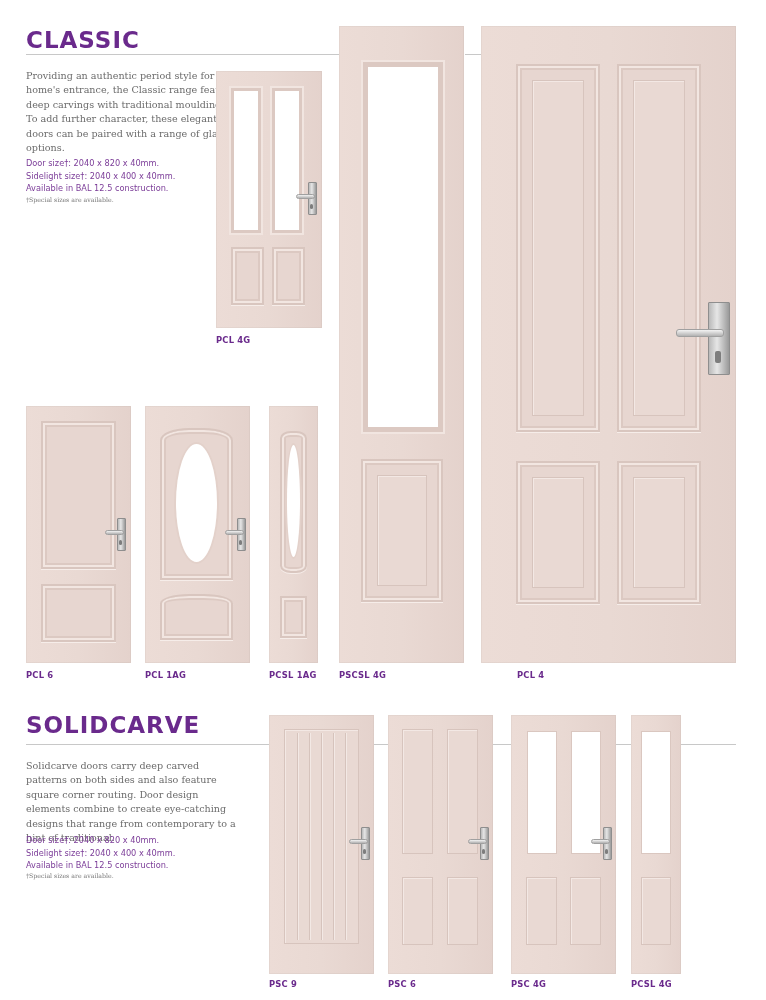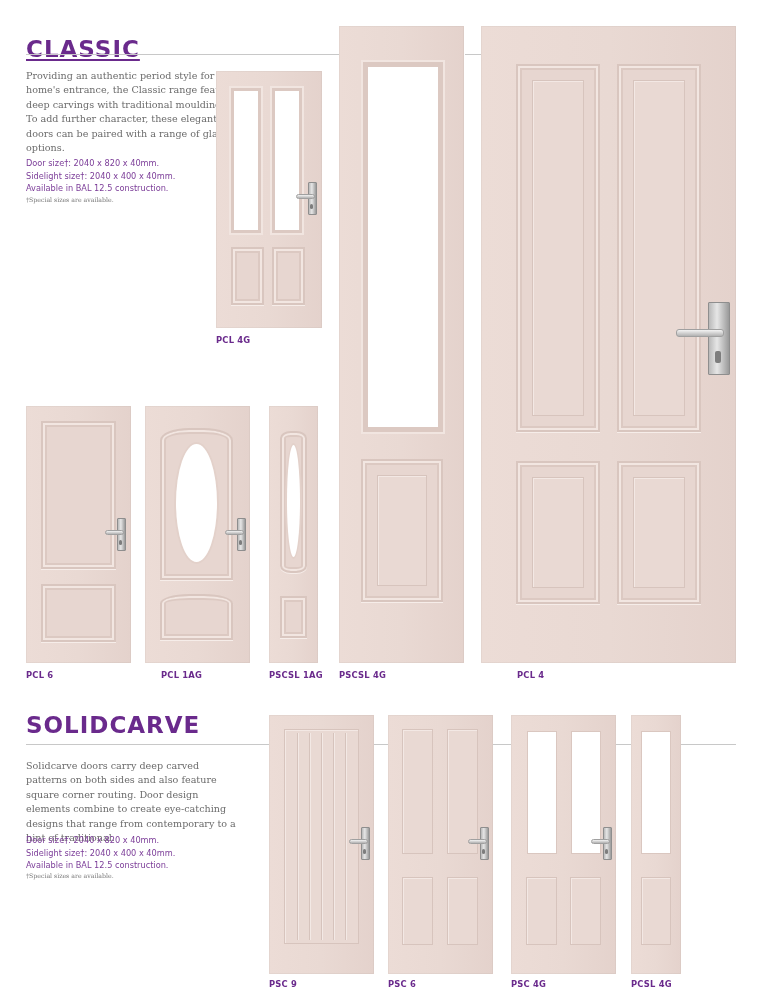--- a/index.html
+++ b/index.html
@@ -18,21 +18,21 @@
   .oval { position:absolute; background:#ffffff; border-radius:50%; box-shadow: 0 0 0 2px #e3d1ca; }
   .handle { position:absolute; }
   .handle .plate { position:absolute; background:linear-gradient(90deg,#b9b9b9,#e6e6e6 40%,#9a9a9a); border:1px solid #8e8e8e; border-radius:1px; }
   .handle .lever { position:absolute; background:linear-gradient(180deg,#f3f3f3,#b2b2b2); border-radius:3px; border:1px solid #a0a0a0; }
   .handle .key { position:absolute; background:#7d7d7d; border-radius:2px; }
   .groove { position:absolute; width:1px; background:#d6c3bc; box-shadow:1px 0 0 #f3e9e5; }
 </style>
 </head>
 <body>
 
-<div class="sec-title" style="top:38px;text-decoration:underline;">CLASSIC</div>
+<div class="sec-title" style="top:29px;">CLASSIC</div>
 <div class="rule" style="left:26px; top:54px; width:320px;"></div>
 <div class="rule" style="left:465px; top:54px; width:17px;"></div>
 
 <div class="body-text" style="top:69px;">Providing an authentic period style for your home's entrance, the Classic range features deep carvings with traditional mouldings. To add further character, these elegant doors can be paired with a range of glazing options.</div>
 <div class="spec" style="top:157px;">Door size†: 2040 x 820 x 40mm.</div>
 <div class="spec" style="top:169.5px;">Sidelight size†: 2040 x 400 x 40mm.</div>
 <div class="spec" style="top:182px;">Available in BAL 12.5 construction.</div>
 <div class="foot" style="top:196px;">†Special sizes are available.</div>
 
 <div class="door" style="left:216px; top:71px; width:106px; height:257px;">
@@ -92,29 +92,29 @@
   <div class="panel" style="left:15px; top:22px; width:73px; height:152px; border-radius:40% 40% 0 0 / 8% 8% 0 0;">
     <div class="oval" style="left:14px; top:14px; width:41px; height:118px;"></div>
   </div>
   <div class="panel" style="left:15px; top:188px; width:73px; height:46px; border-radius:40% 40% 0 0 / 20% 20% 0 0;"></div>
   <div class="handle" style="left:80px; top:112px; width:24px; height:34px;">
     <div class="plate" style="left:12px; top:0; width:7px; height:31px;"></div>
     <div class="lever" style="left:0; top:12px; width:17px; height:3px;"></div>
     <div class="key" style="left:14px; top:22px; width:3px; height:5px;"></div>
   </div>
 </div>
-<div class="label" style="left:161px; top:670px;">PCL 1AG</div>
+<div class="label" style="left:145px; top:670px;">PCL 1AG</div>
 
 <div class="door" style="left:269px; top:406px; width:49px; height:257px;">
   <div class="panel" style="left:11px; top:25px; width:27px; height:142px; border-radius:40% 40% 40% 40% / 5% 5% 5% 5%;">
     <div class="oval" style="left:5px; top:12px; width:13px; height:112px;"></div>
   </div>
   <div class="panel" style="left:11px; top:190px; width:27px; height:42px;"></div>
 </div>
-<div class="label" style="left:269px; top:670px;">PSCSL 1AG</div>
+<div class="label" style="left:269px; top:670px;">PCSL 1AG</div>
 
 <div class="sec-title" style="top:714px;">SOLIDCARVE</div>
 <div class="rule" style="left:26px; top:744px; width:244px;"></div>
 <div class="rule" style="left:374px; top:744px; width:14px;"></div>
 <div class="rule" style="left:492px; top:744px; width:20px;"></div>
 <div class="rule" style="left:616px; top:744px; width:15px;"></div>
 <div class="rule" style="left:681px; top:744px; width:55px;"></div>
 
 <div class="body-text" style="top:759px;">Solidcarve doors carry deep carved patterns on both sides and also feature square corner routing. Door design elements combine to create eye-catching designs that range from contemporary to a hint of traditional.</div>
 <div class="spec" style="top:834px;">Door size†: 2040 x 820 x 40mm.</div>

